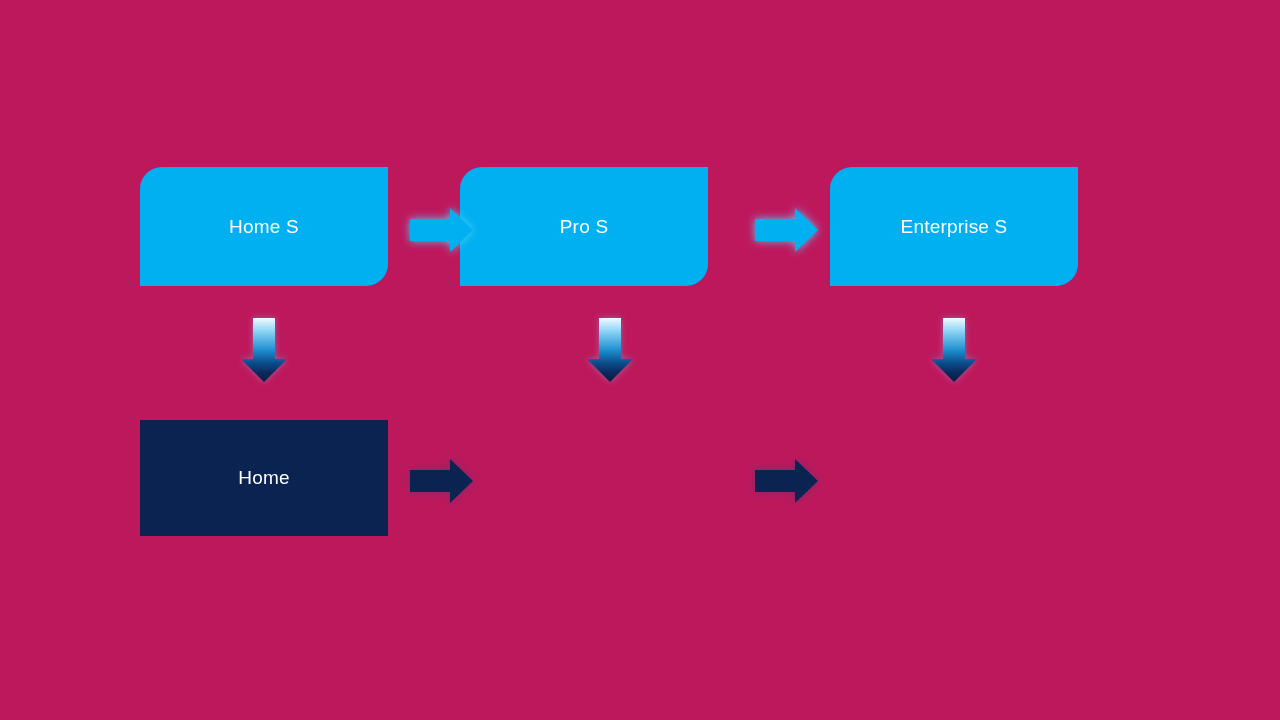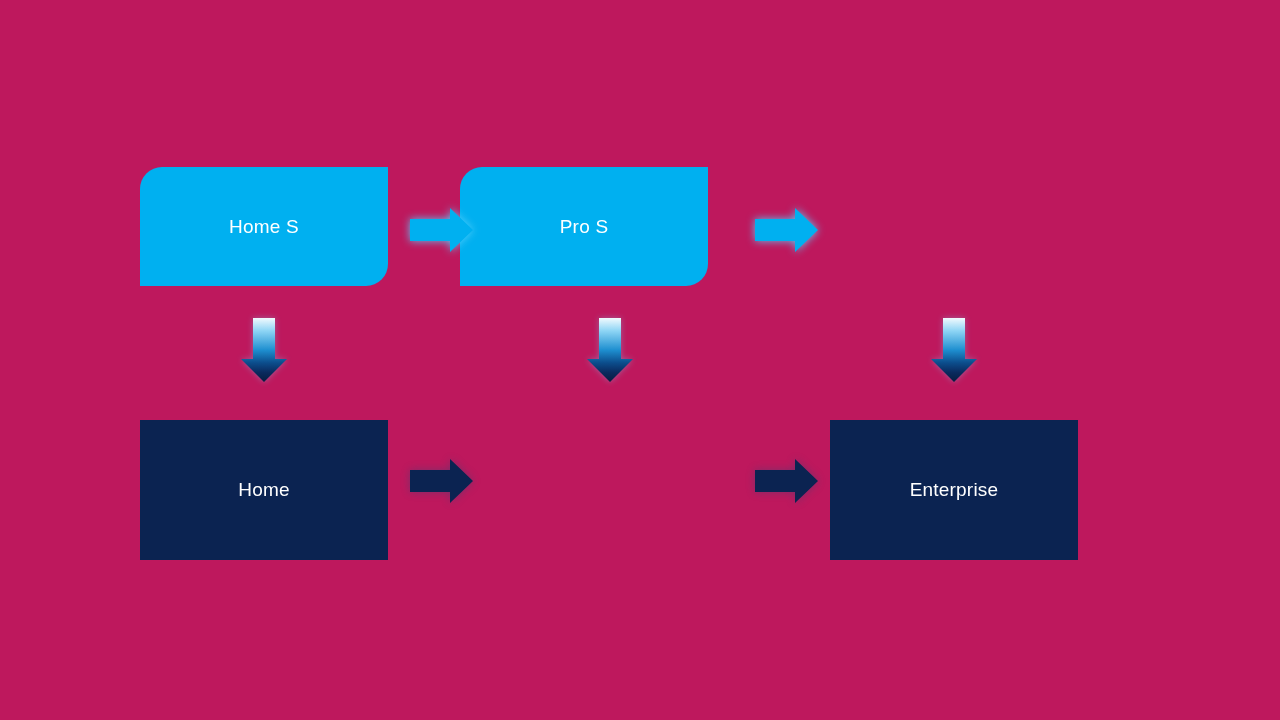--- a/index.html
+++ b/index.html
@@ -30,21 +30,21 @@
     text-align: center;
   }
   .box.top {
     top: 167px;
     height: 119px;
     background: #00b0f0;
     border-radius: 22px 0 22px 0;
   }
   .box.bottom {
     top: 420px;
-    height: 140px;
+    height: 116px;
     background: #0b2351;
   }
   .col-0 { left: 140px; }
   .col-1 { left: 460px; }
   .col-2 { left: 830px; }
 
   svg.arrow-right {
     position: absolute;
     width: 64px;
     height: 48px;
@@ -82,20 +82,23 @@
       </linearGradient>
     </defs>
   </svg>
 
   <div class="box top col-0">
     <span class="label">Home S</span>
   </div>
   <div class="box top col-1">
     <span class="label">Pro S</span>
   </div>
+  <div class="box top col-2">
+    <span class="label">Enterprise S</span>
+  </div>
 
   <svg class="arrow-right row-top gap-0" viewBox="0 0 64 48">
     <polygon points="0,13 40,13 40,2 63,24 40,46 40,35 0,35" fill="#00b0f0"></polygon>
   </svg>
   <svg class="arrow-right row-top gap-1" viewBox="0 0 64 48">
     <polygon points="0,13 40,13 40,2 63,24 40,46 40,35 0,35" fill="#00b0f0"></polygon>
   </svg>
 
   <svg class="arrow-down da-0" viewBox="0 0 46 64">
     <polygon points="12,0 34,0 34,41 46,41 23,64 0,41 12,41" fill="url(#downGrad)"></polygon>
@@ -103,23 +106,20 @@
   <svg class="arrow-down da-1" viewBox="0 0 46 64">
     <polygon points="12,0 34,0 34,41 46,41 23,64 0,41 12,41" fill="url(#downGrad)"></polygon>
   </svg>
   <svg class="arrow-down da-2" viewBox="0 0 46 64">
     <polygon points="12,0 34,0 34,41 46,41 23,64 0,41 12,41" fill="url(#downGrad)"></polygon>
   </svg>
 
   <div class="box bottom col-0">
     <span class="label">Home</span>
   </div>
-  <div class="box bottom col-2">
-    <span class="label">Enterprise</span>
-  </div>
 
   <svg class="arrow-right row-bottom gap-0" viewBox="0 0 64 48">
     <polygon points="0,13 40,13 40,2 63,24 40,46 40,35 0,35" fill="#0b2351"></polygon>
   </svg>
   <svg class="arrow-right row-bottom gap-1" viewBox="0 0 64 48">
     <polygon points="0,13 40,13 40,2 63,24 40,46 40,35 0,35" fill="#0b2351"></polygon>
   </svg>
 
 </div>
 

